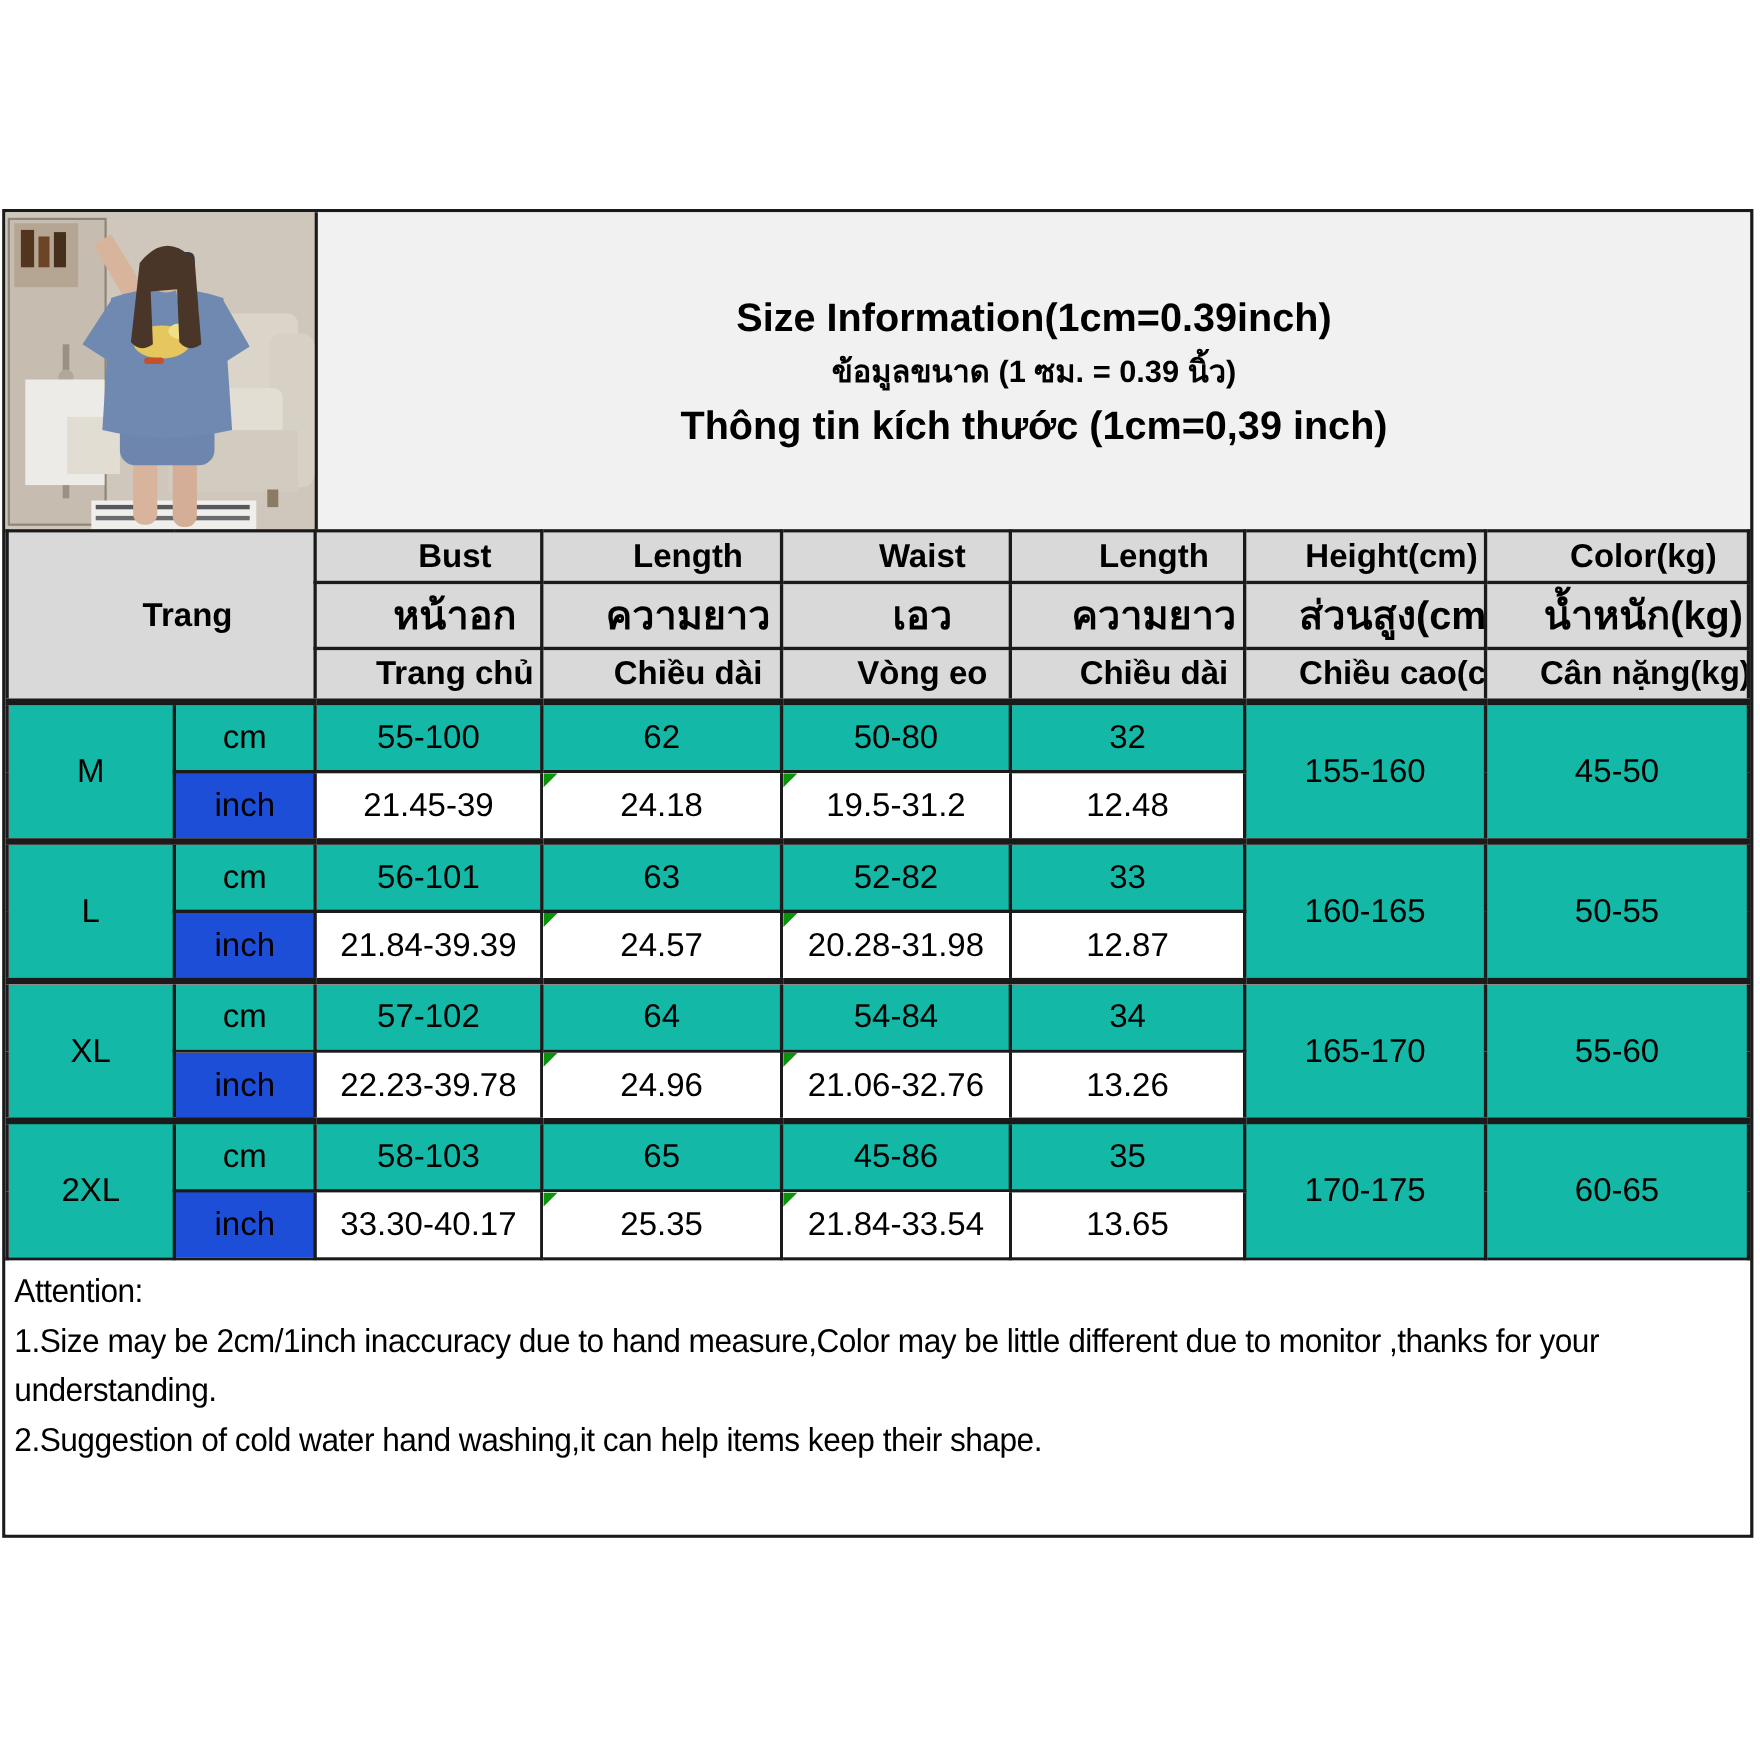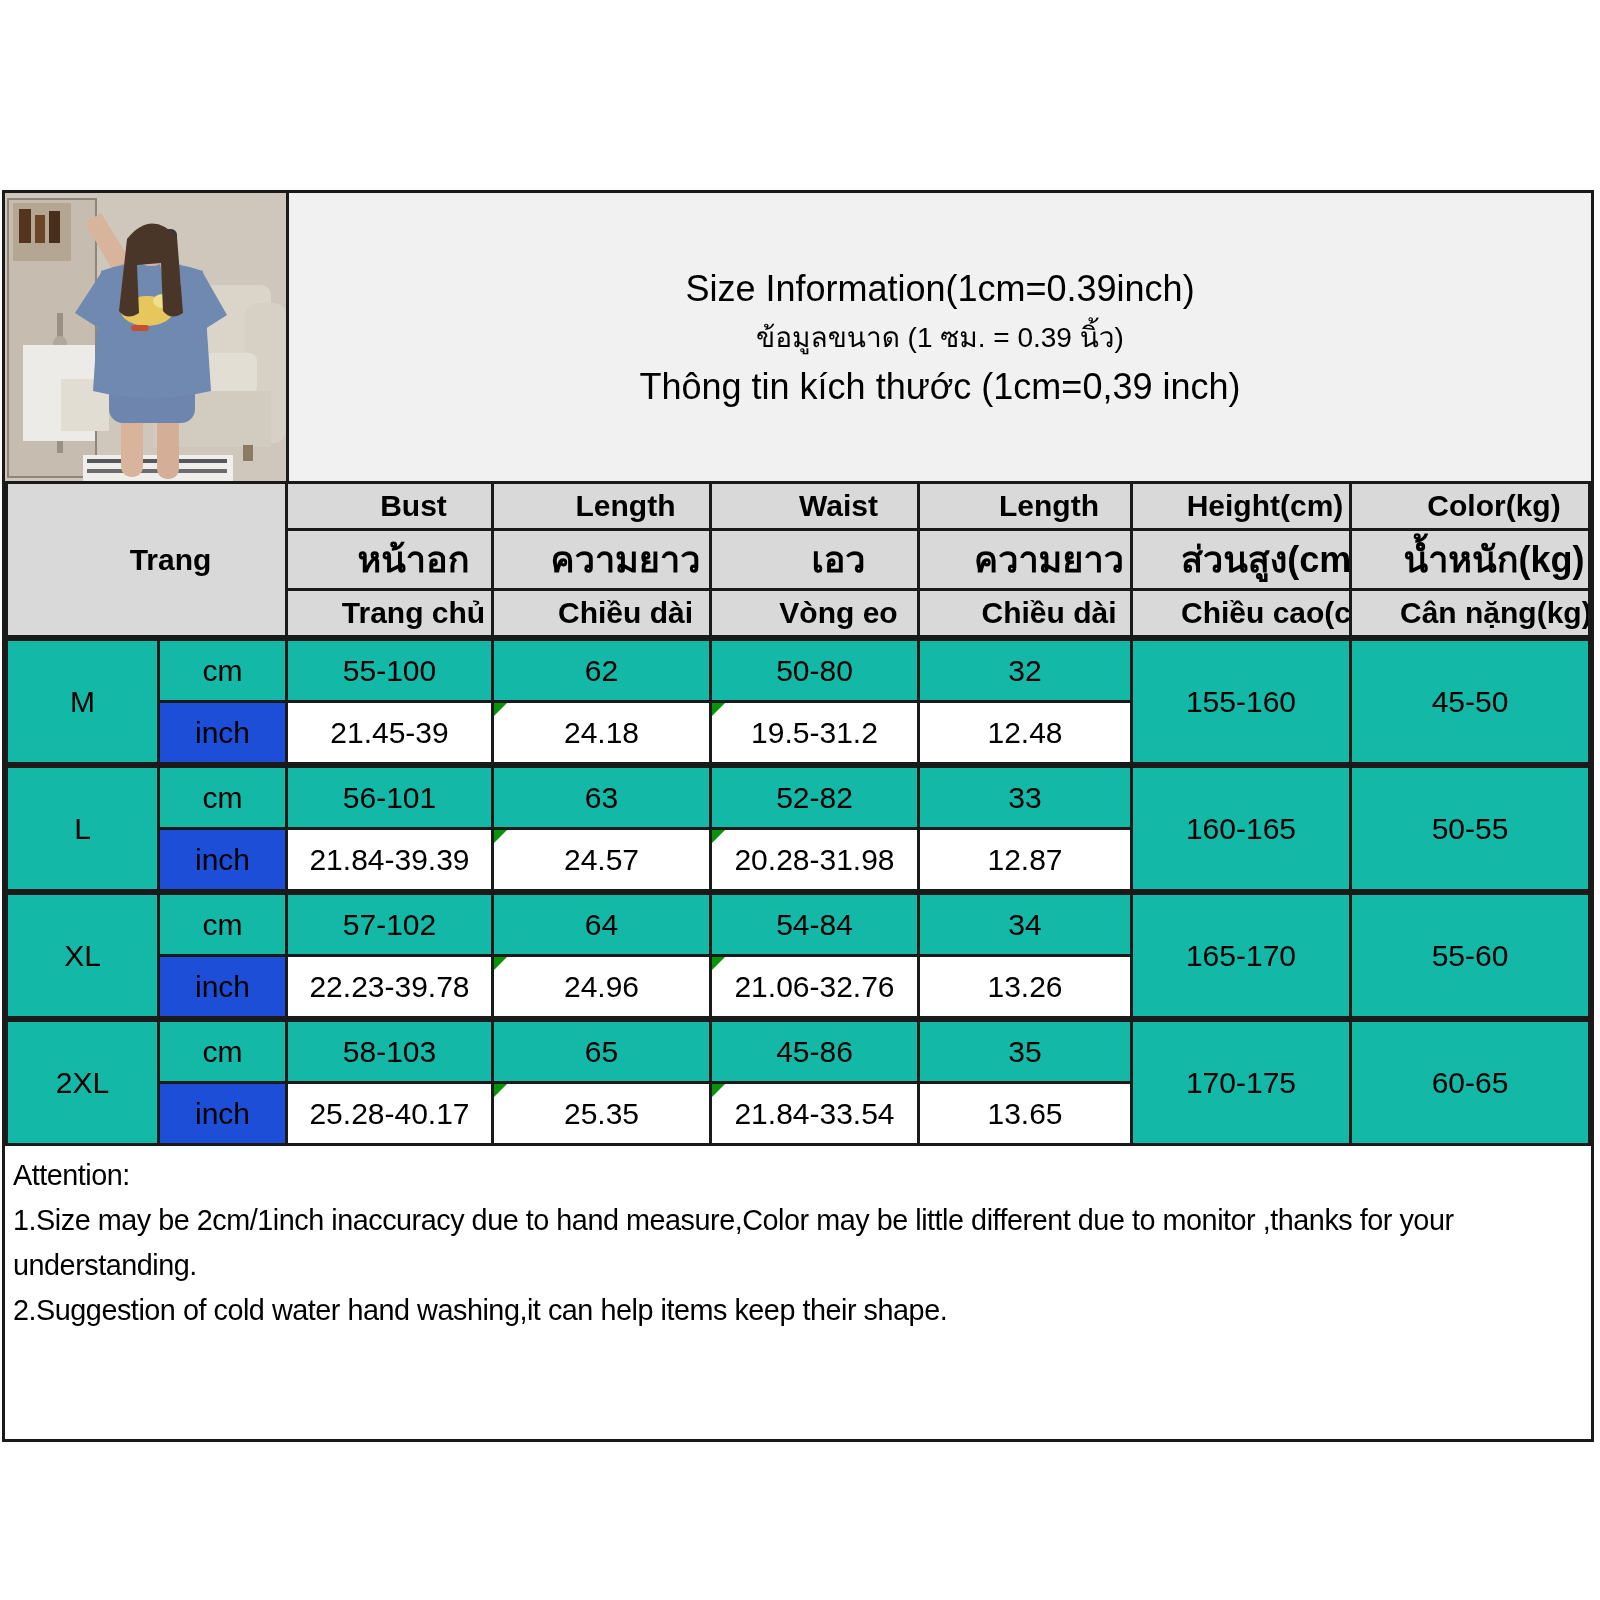--- a/index.html
+++ b/index.html
@@ -16,21 +16,21 @@
   .top-row{display:flex;height:288px;}
   .photo{
     width:281px;height:288px;flex:0 0 281px;border-right:3px solid #1a1a1a;
     overflow:hidden;background:#cfc7bb;
   }
   .photo svg{display:block;width:100%;height:100%;}
   .title-box{
     flex:1;background:#f1f1f1;display:flex;flex-direction:column;
     justify-content:center;align-items:center;
   }
-  .title-line{font-weight:normal;font-size:36px;line-height:49px;text-align:center;}
+  .title-line{font-weight:bold;font-size:36px;line-height:49px;text-align:center;}
   .title-line.th{font-size:28px;}
   
   table.size-table{
     width:100%;border-collapse:collapse;table-layout:fixed;
   }
   .size-table col.c-size{width:152px;}
   .size-table col.c-unit{width:128px;}
   .size-table col.c-bust{width:206px;}
   .size-table col.c-len1{width:218px;}
   .size-table col.c-waist{width:208px;}
@@ -51,21 +51,21 @@
   td.span-cell{background:#f1f1f1;}
   tr.group-start td{border-top-width:6px;}
   
   td.tri{position:relative;}
   td.tri::before{
     content:"";position:absolute;top:0;left:0;width:0;height:0;
     border-top:13px solid #089408;border-right:13px solid transparent;
   }
   
   .attention{
-    background:#fff;height:293px;padding:6px 10px 0 8px;box-sizing:border-box;
+    background:#fff;height:249px;padding:6px 10px 0 8px;box-sizing:border-box;
     font-size:30px;line-height:45px;letter-spacing:-0.5px;text-align:left;
   }
   .attention p{margin:0;transform:scaleX(0.96);transform-origin:left center;}
 </style>
 </head>
 <body>
 
 <div class="frame">
 
   <div class="top-row">
@@ -224,21 +224,21 @@
         <td class="unit-cell">cm</td>
         <td>58-103</td>
         <td>65</td>
         <td>45-86</td>
         <td>35</td>
         <td class="span-cell" rowspan="2">170-175</td>
         <td class="span-cell" rowspan="2">60-65</td>
       </tr>
       <tr class="inch-row">
         <td class="unit-cell">inch</td>
-        <td>25.28-40.17</td>
+        <td>33.30-40.17</td>
         <td class="tri">25.35</td>
         <td class="tri">21.84-33.54</td>
         <td>13.65</td>
       </tr>
     </tbody>
   </table>
 
   <div class="attention">
     <p>Attention:</p>
     <p>1.Size may be 2cm/1inch inaccuracy due to hand measure,Color may be little different due to monitor ,thanks for your understanding.</p>

